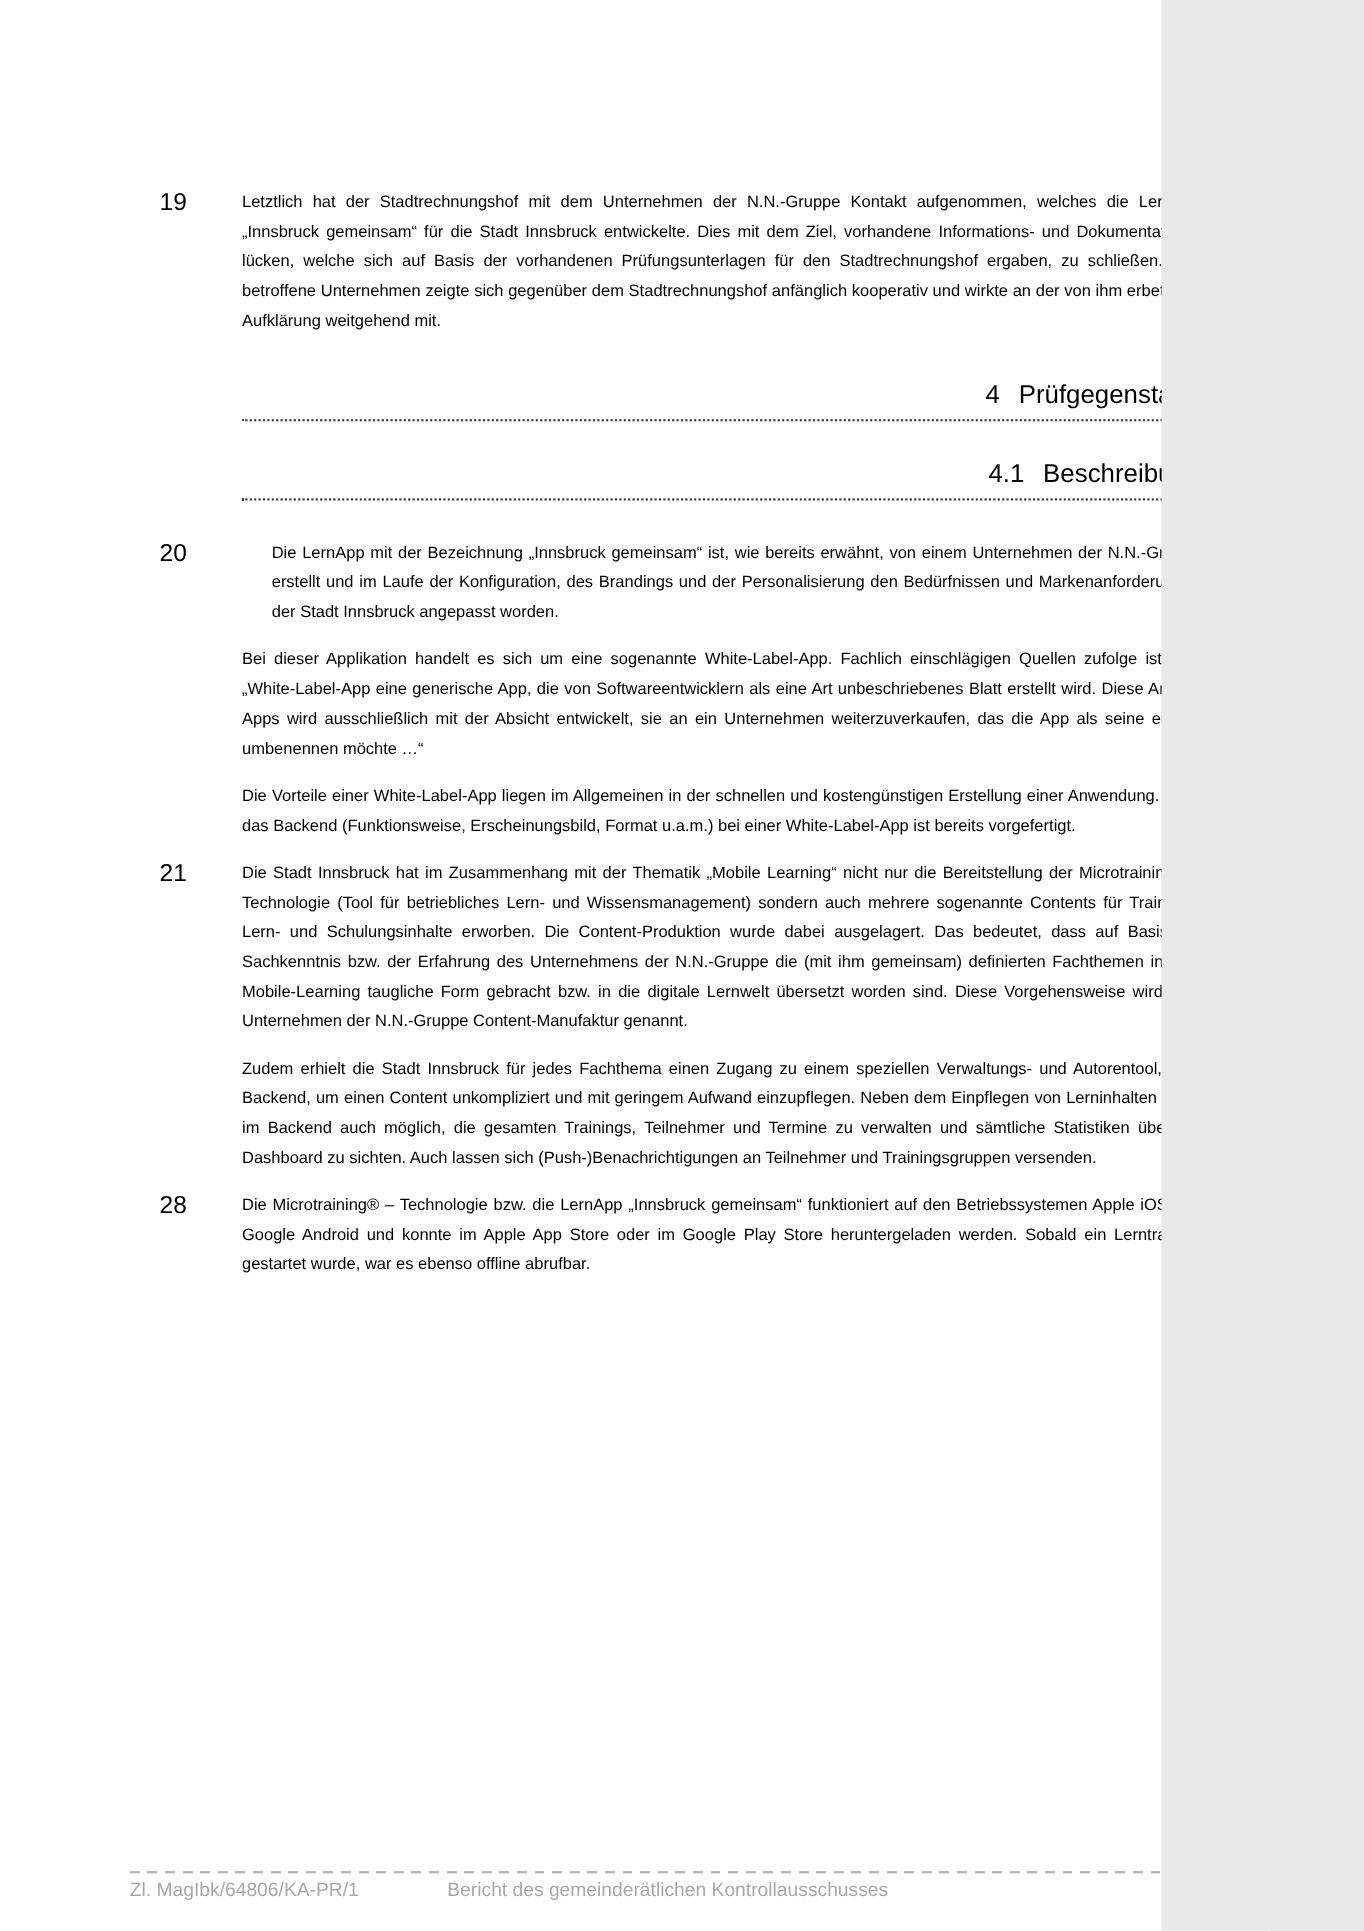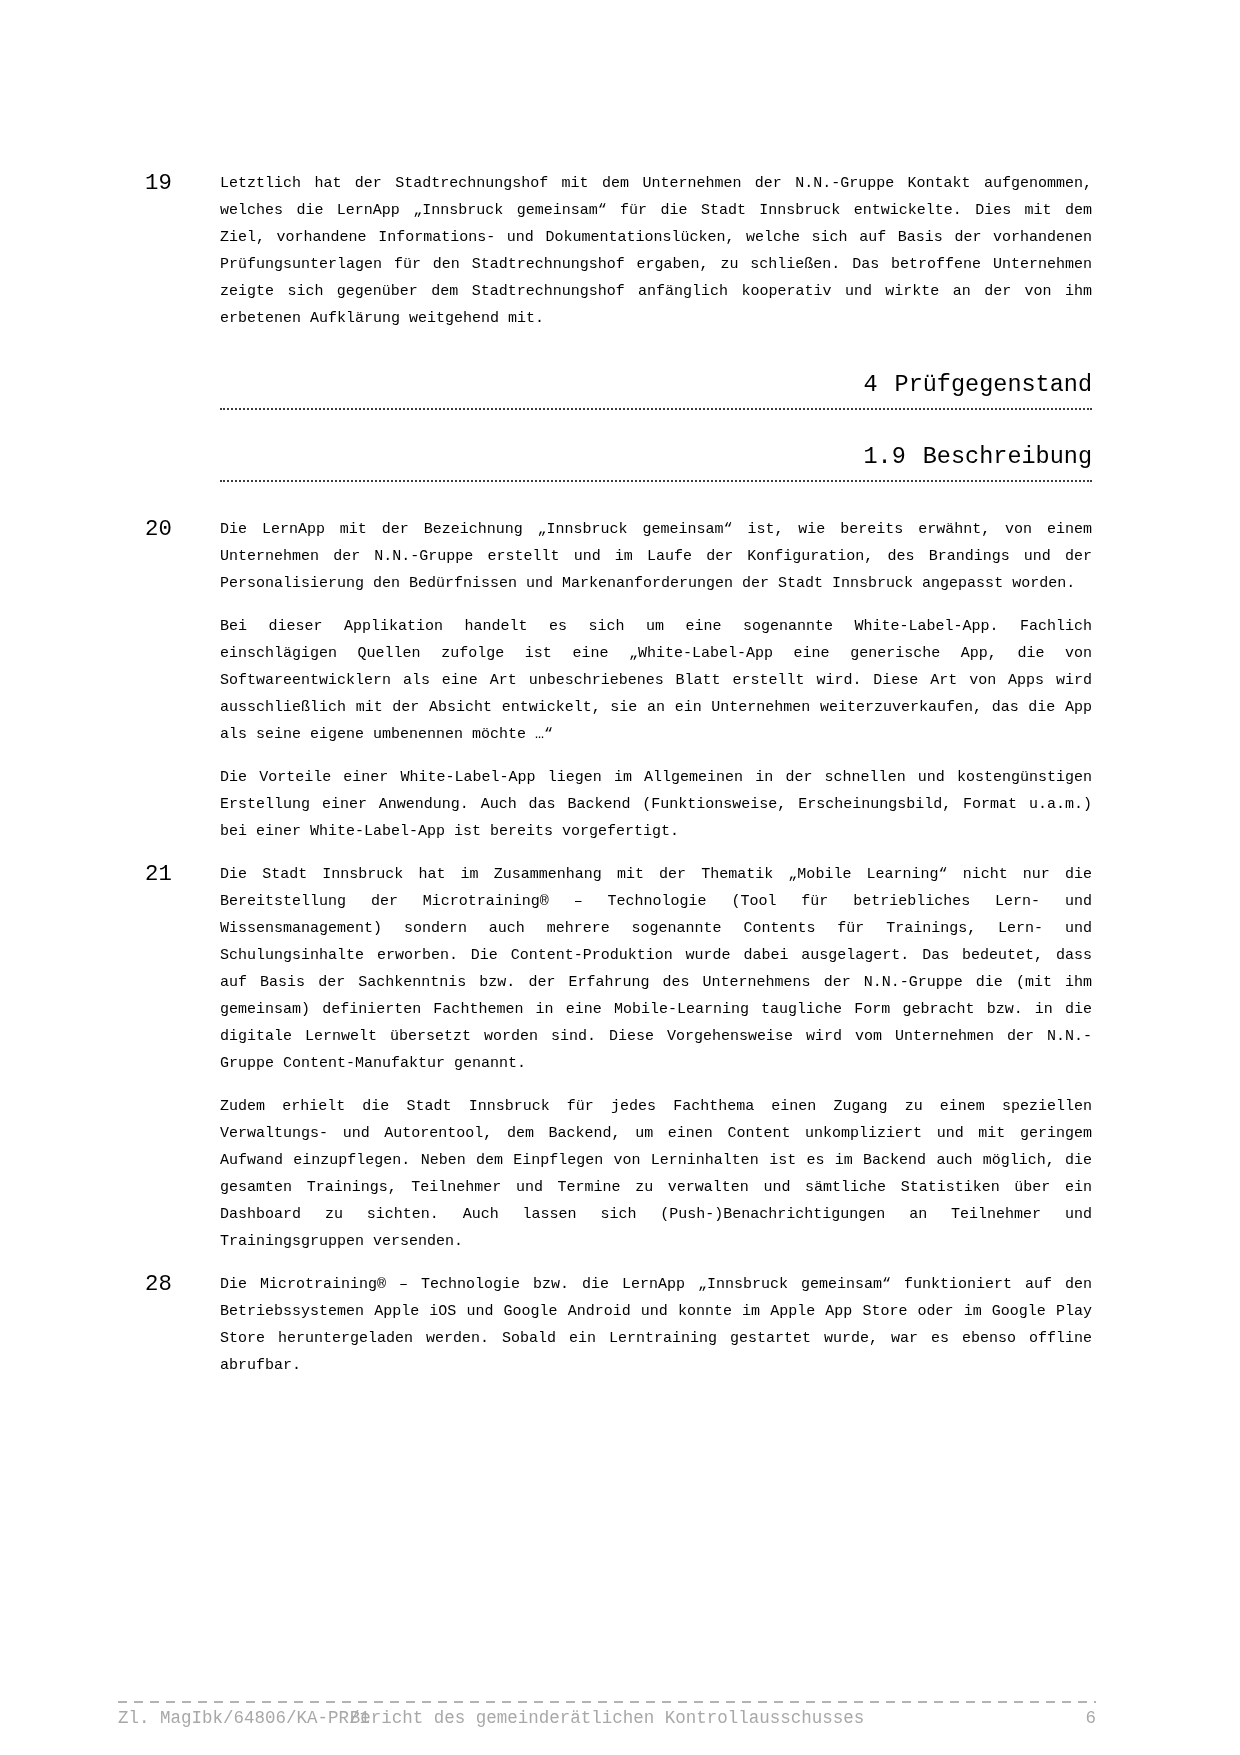--- a/index.html
+++ b/index.html
@@ -1,32 +1,32 @@
 <!DOCTYPE html>
 <html><head>
 <meta charset="utf-8">
 <style>
   html,body{margin:0;padding:0;background:#e9e9e9;}
   .page{
     position:relative;
-    width:1240px;height:1755px;
+    width:1056px;height:1755px;
     background:#ffffff;
     overflow:hidden;
-    font-family:Liberation Mono, monospace;
+    font-family:Liberation Sans, sans-serif;
     color:#000000;
   }
   .doc-body{
     position:absolute;
     left:145px;top:170px;
     width:947px;
   }
   
   .para{display:flex;margin-top:16px;}
   .para:first-child{margin-top:0;}
-  .heading + .para{margin-top:34px;}
+  .heading + .para{margin-top:34px;gap:27px;}
   .pnum{
     flex:0 0 75px;
     font-size:22.3px;line-height:27px;
     text-align:left;
   }
   .ptext{
     flex:1;
     font-size:15px;line-height:27px;
     text-align:justify;
     hyphens:manual;
@@ -76,21 +76,21 @@
         <div class="ptext">Letztlich hat der Stadtrechnungshof mit dem Unternehmen der N.N.-Gruppe Kontakt aufgenommen, welches die LernApp „Innsbruck gemeinsam“ für die Stadt Innsbruck entwickelte. Dies mit dem Ziel, vorhandene Informations- und Dokumentations­lücken, welche sich auf Basis der vorhandenen Prüfungsunterlagen für den Stadtrechnungshof ergaben, zu schließen. Das betroffene Unternehmen zeigte sich gegenüber dem Stadtrechnungshof anfänglich kooperativ und wirkte an der von ihm erbetenen Aufklärung weitgehend mit.</div>
       </div>
       <div class="heading">
         <div class="heading-text">
           <div class="hnum">4</div>
           <div class="htitle">Prüfgegenstand</div>
         </div>
       </div>
       <div class="heading">
         <div class="heading-text">
-          <div class="hnum">1.9</div>
+          <div class="hnum">4.1</div>
           <div class="htitle">Beschreibung</div>
         </div>
       </div>
       <div class="para">
         <div class="pnum">20</div>
         <div class="ptext">Die LernApp mit der Bezeichnung „Innsbruck gemeinsam“ ist, wie bereits erwähnt, von einem Unternehmen der N.N.-Gruppe erstellt und im Laufe der Konfiguration, des Brandings und der Personalisierung den Bedürfnissen und Markenanfor­derungen der Stadt Innsbruck angepasst worden.</div>
       </div>
       <div class="para">
         <div class="pnum"></div>
         <div class="ptext">Bei dieser Applikation handelt es sich um eine sogenannte White-Label-App. Fachlich einschlägigen Quellen zufolge ist eine „White-Label-App eine generische App, die von Softwareentwicklern als eine Art unbeschriebenes Blatt erstellt wird. Diese Art von Apps wird ausschließlich mit der Absicht entwickelt, sie an ein Unternehmen weiterzuverkaufen, das die App als seine eigene umbenennen möchte …“</div>

